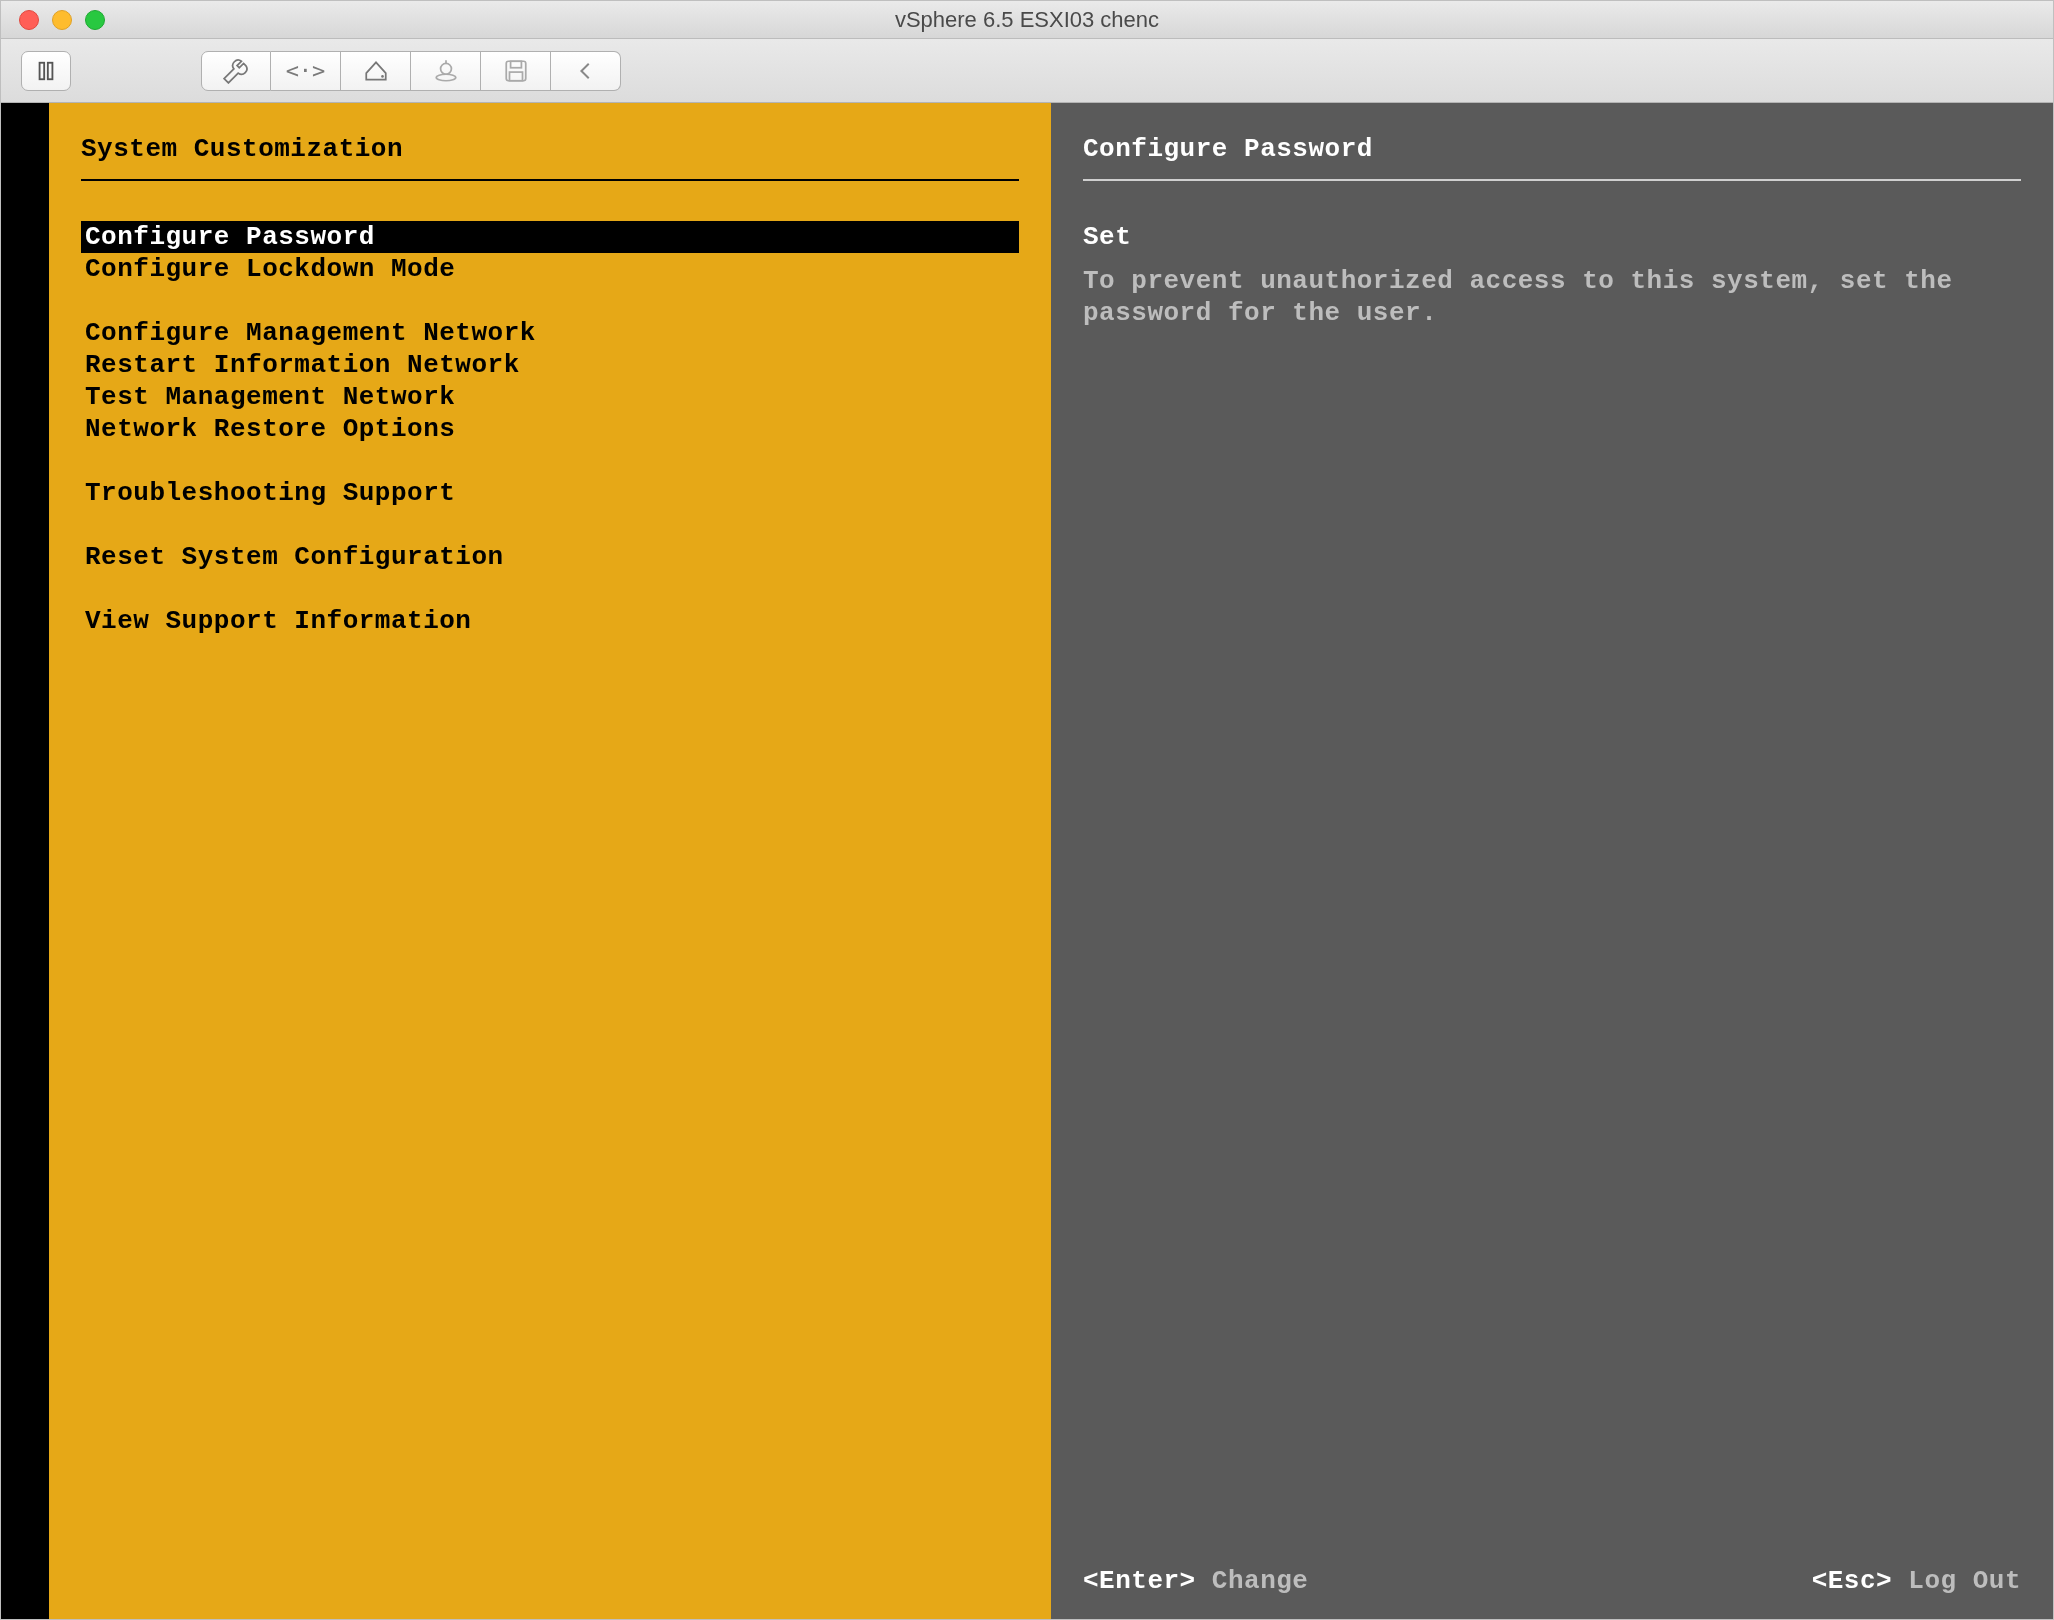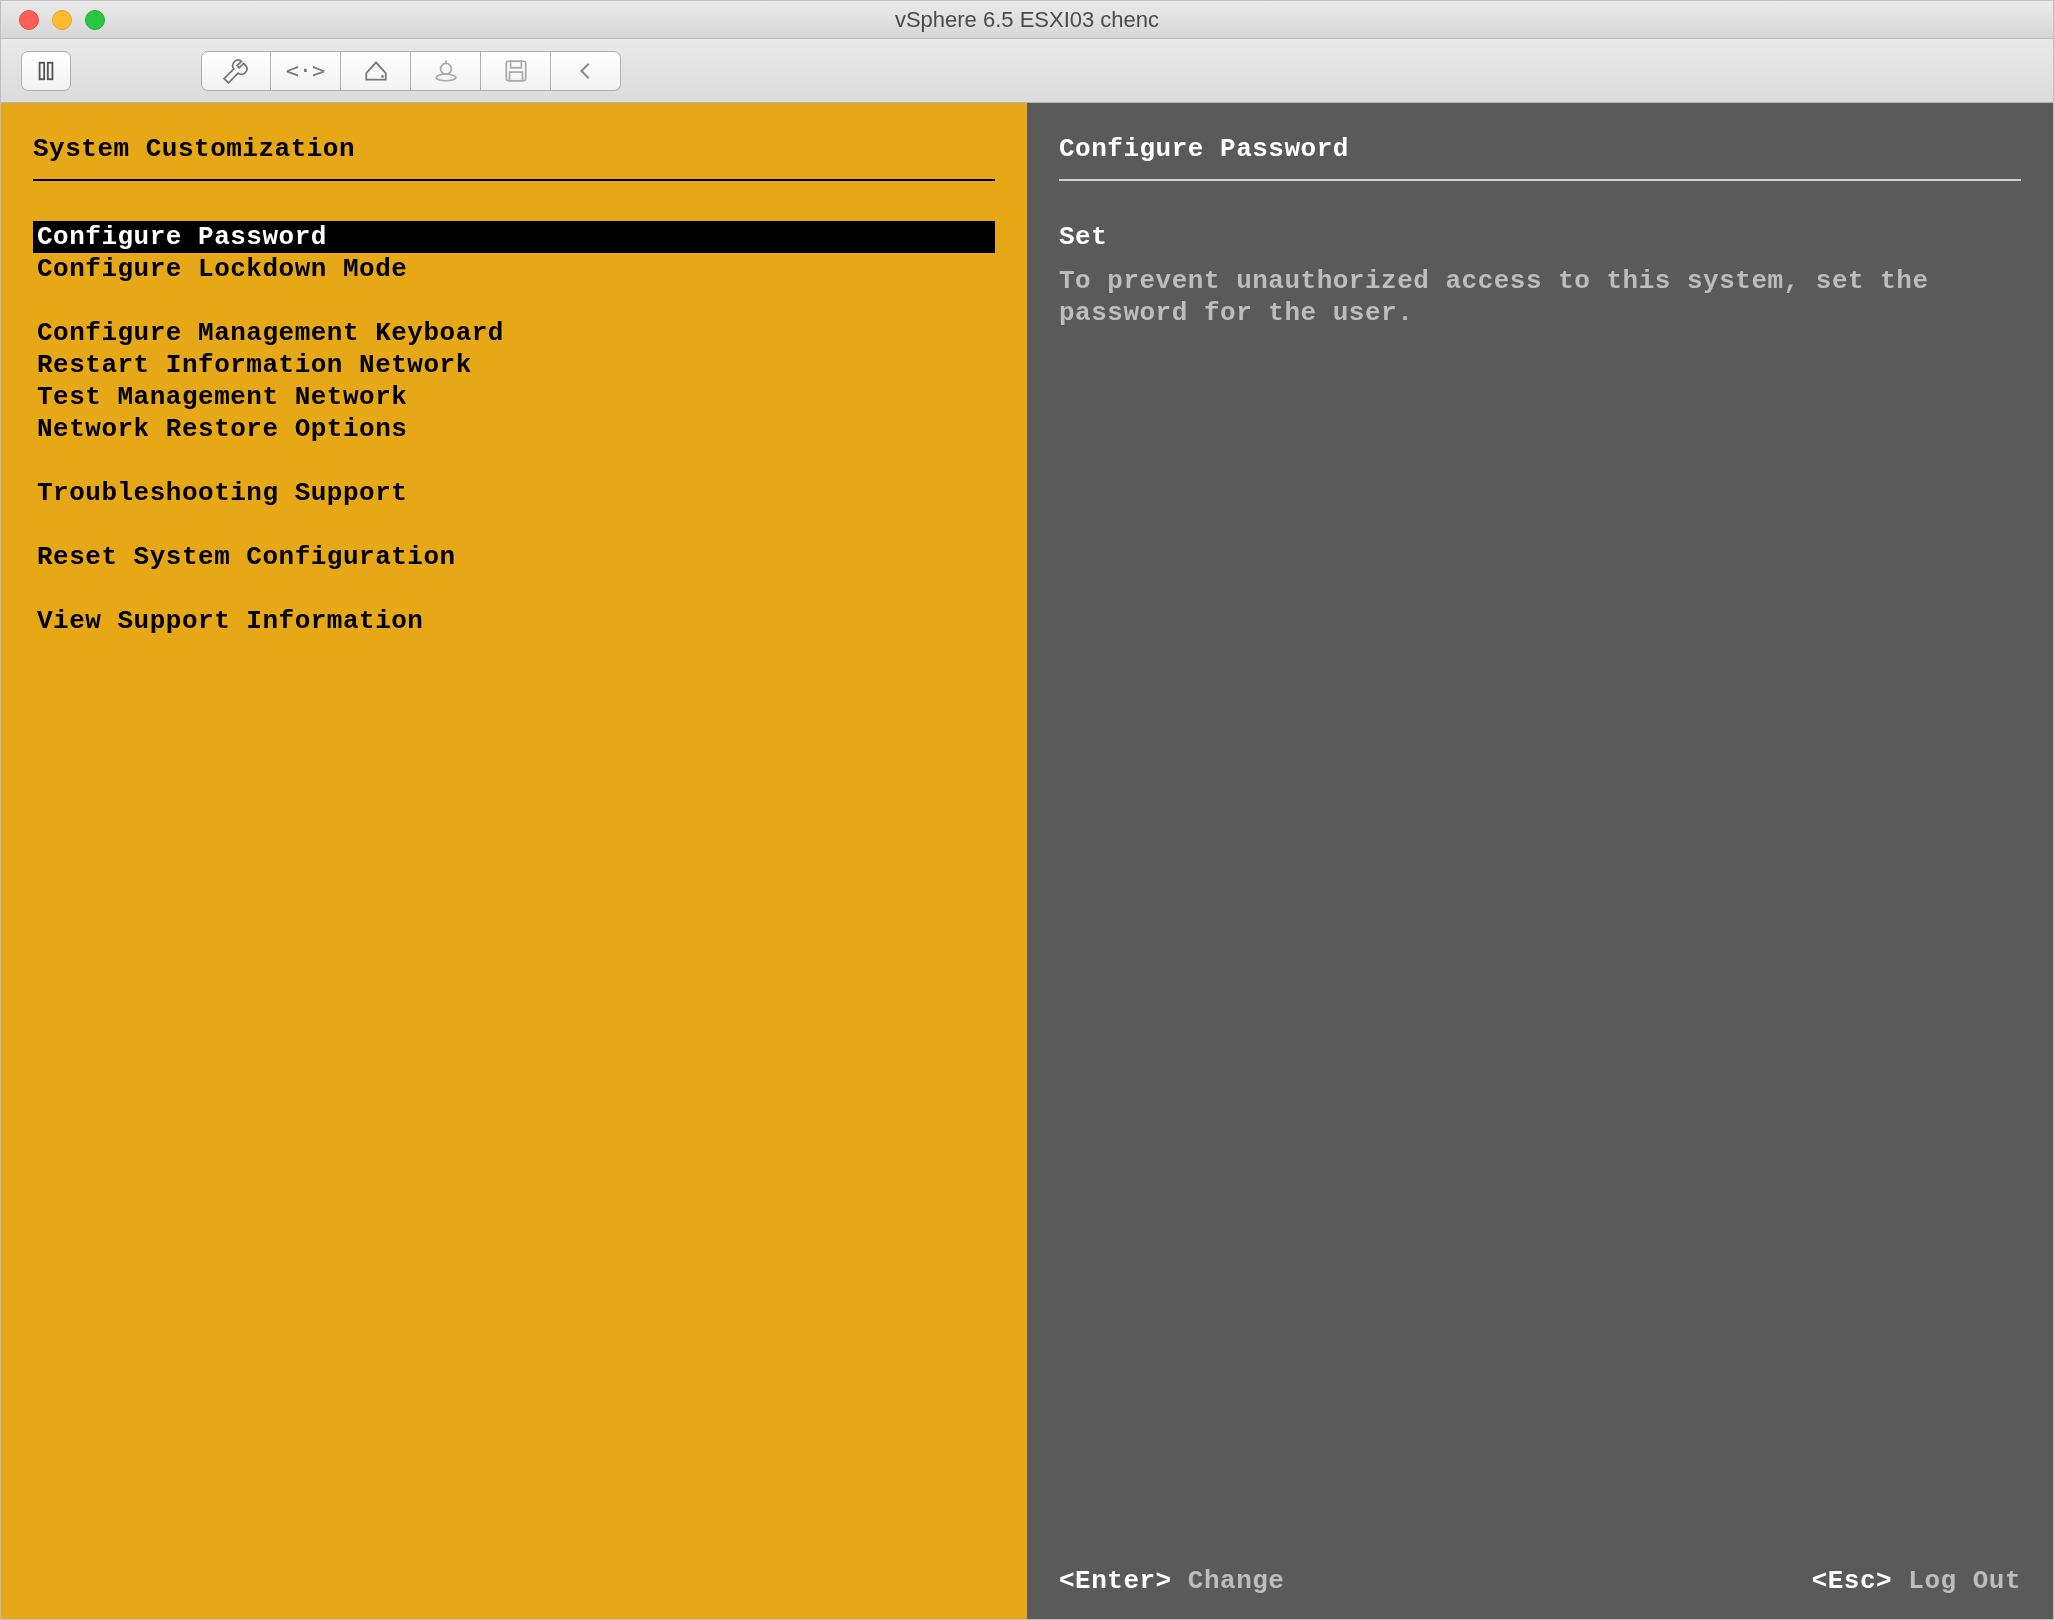--- a/index.html
+++ b/index.html
@@ -98,20 +98,21 @@
     position: relative;
   }
 
   .left-pane {
     width: 50%;
     background: #e6a817;
     color: #000000;
     padding: 30px 32px 30px 32px;
     display: flex;
     flex-direction: column;
+    margin-left: 48px;
   }
   .left-header {
     color: #000;
     padding-bottom: 14px;
     border-bottom: 2px solid #000;
     margin-bottom: 40px;
   }
 
   .menu-block { margin-bottom: 32px; }
   .menu-item {
@@ -226,21 +227,21 @@
 
     <div class="left-pane">
       <div class="left-header">System Customization</div>
 
       <div class="menu-block">
         <span class="menu-item selected">Configure Password</span>
         <span class="menu-item">Configure Lockdown Mode</span>
       </div>
 
       <div class="menu-block">
-        <span class="menu-item">Configure Management Keyboard</span>
+        <span class="menu-item">Configure Management Network</span>
         <span class="menu-item">Restart Information Network</span>
         <span class="menu-item">Test Management Network</span>
         <span class="menu-item">Network Restore Options</span>
       </div>
 
       <div class="menu-block">
         <span class="menu-item">Troubleshooting Support</span>
       </div>
 
 

